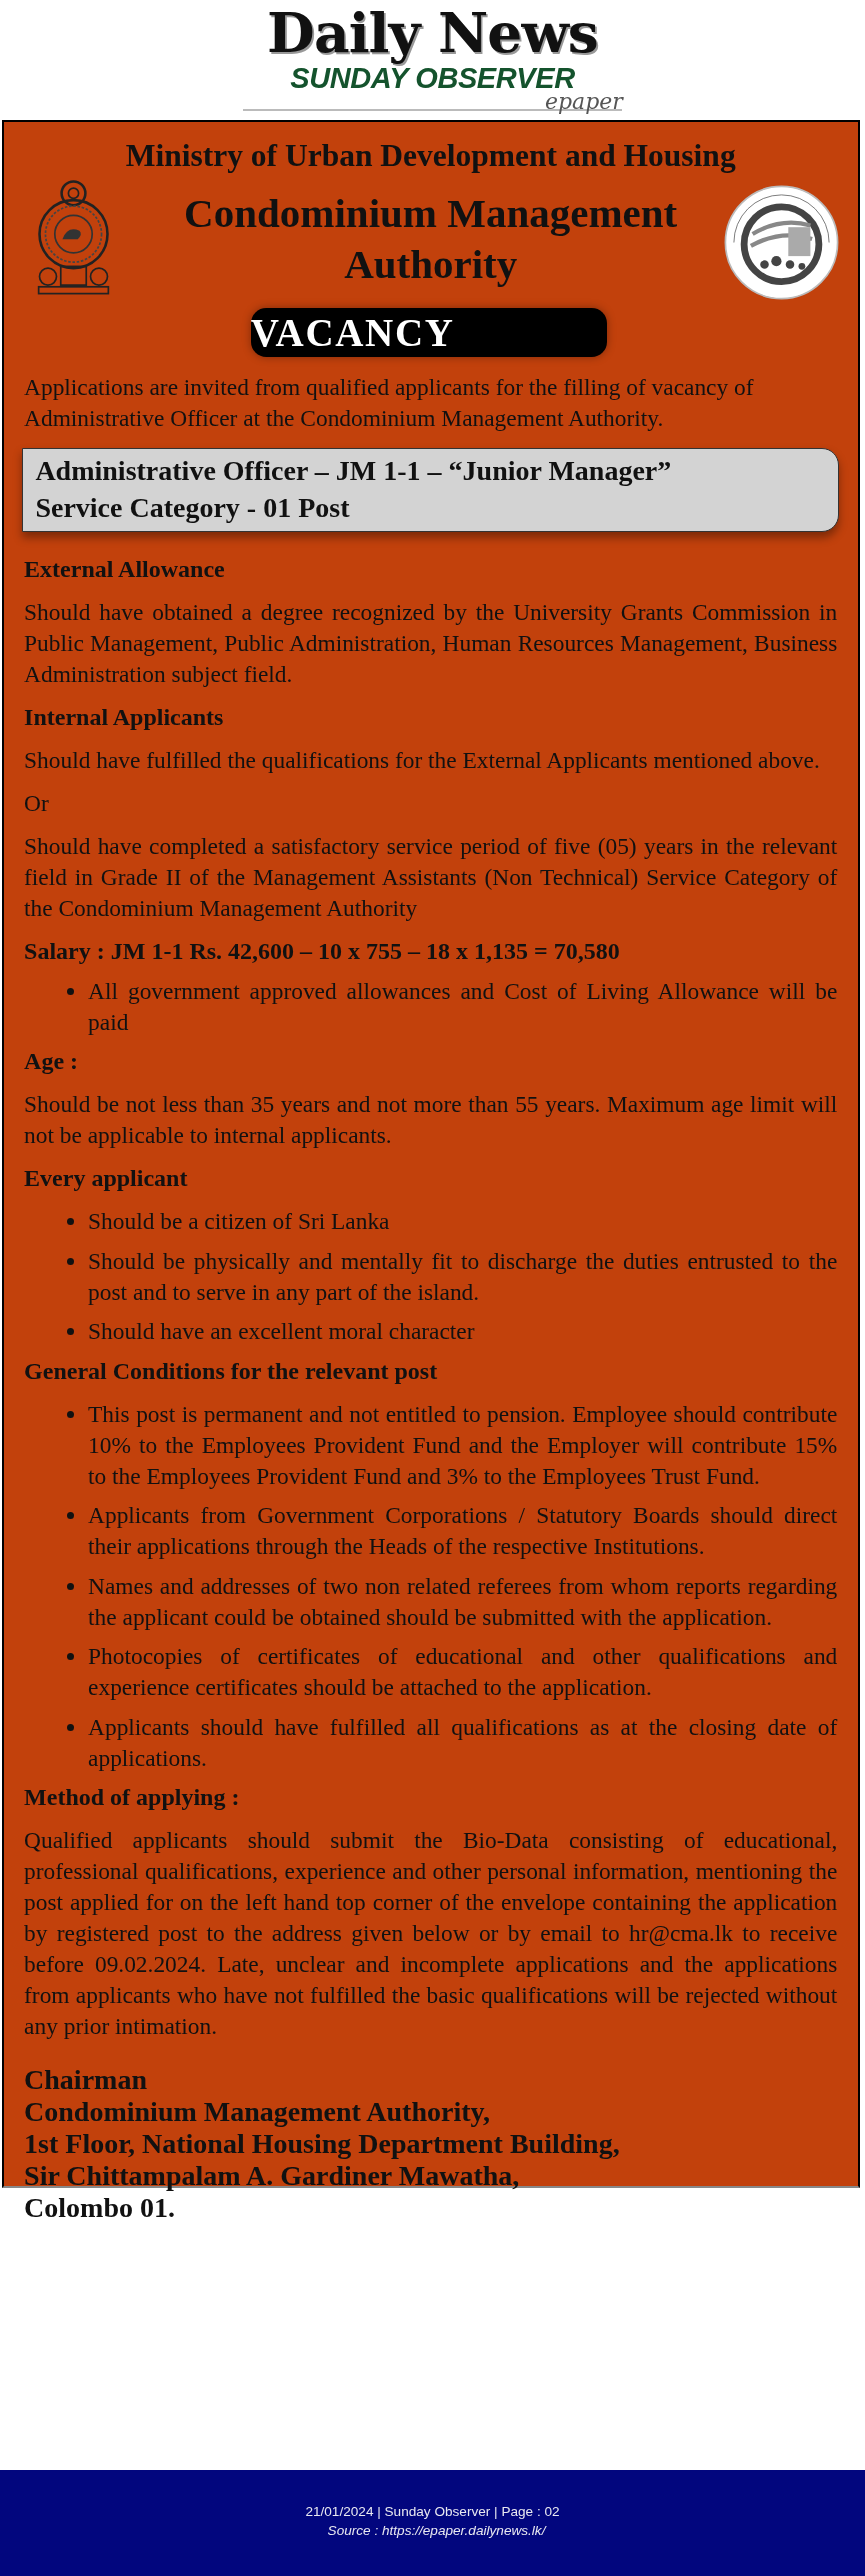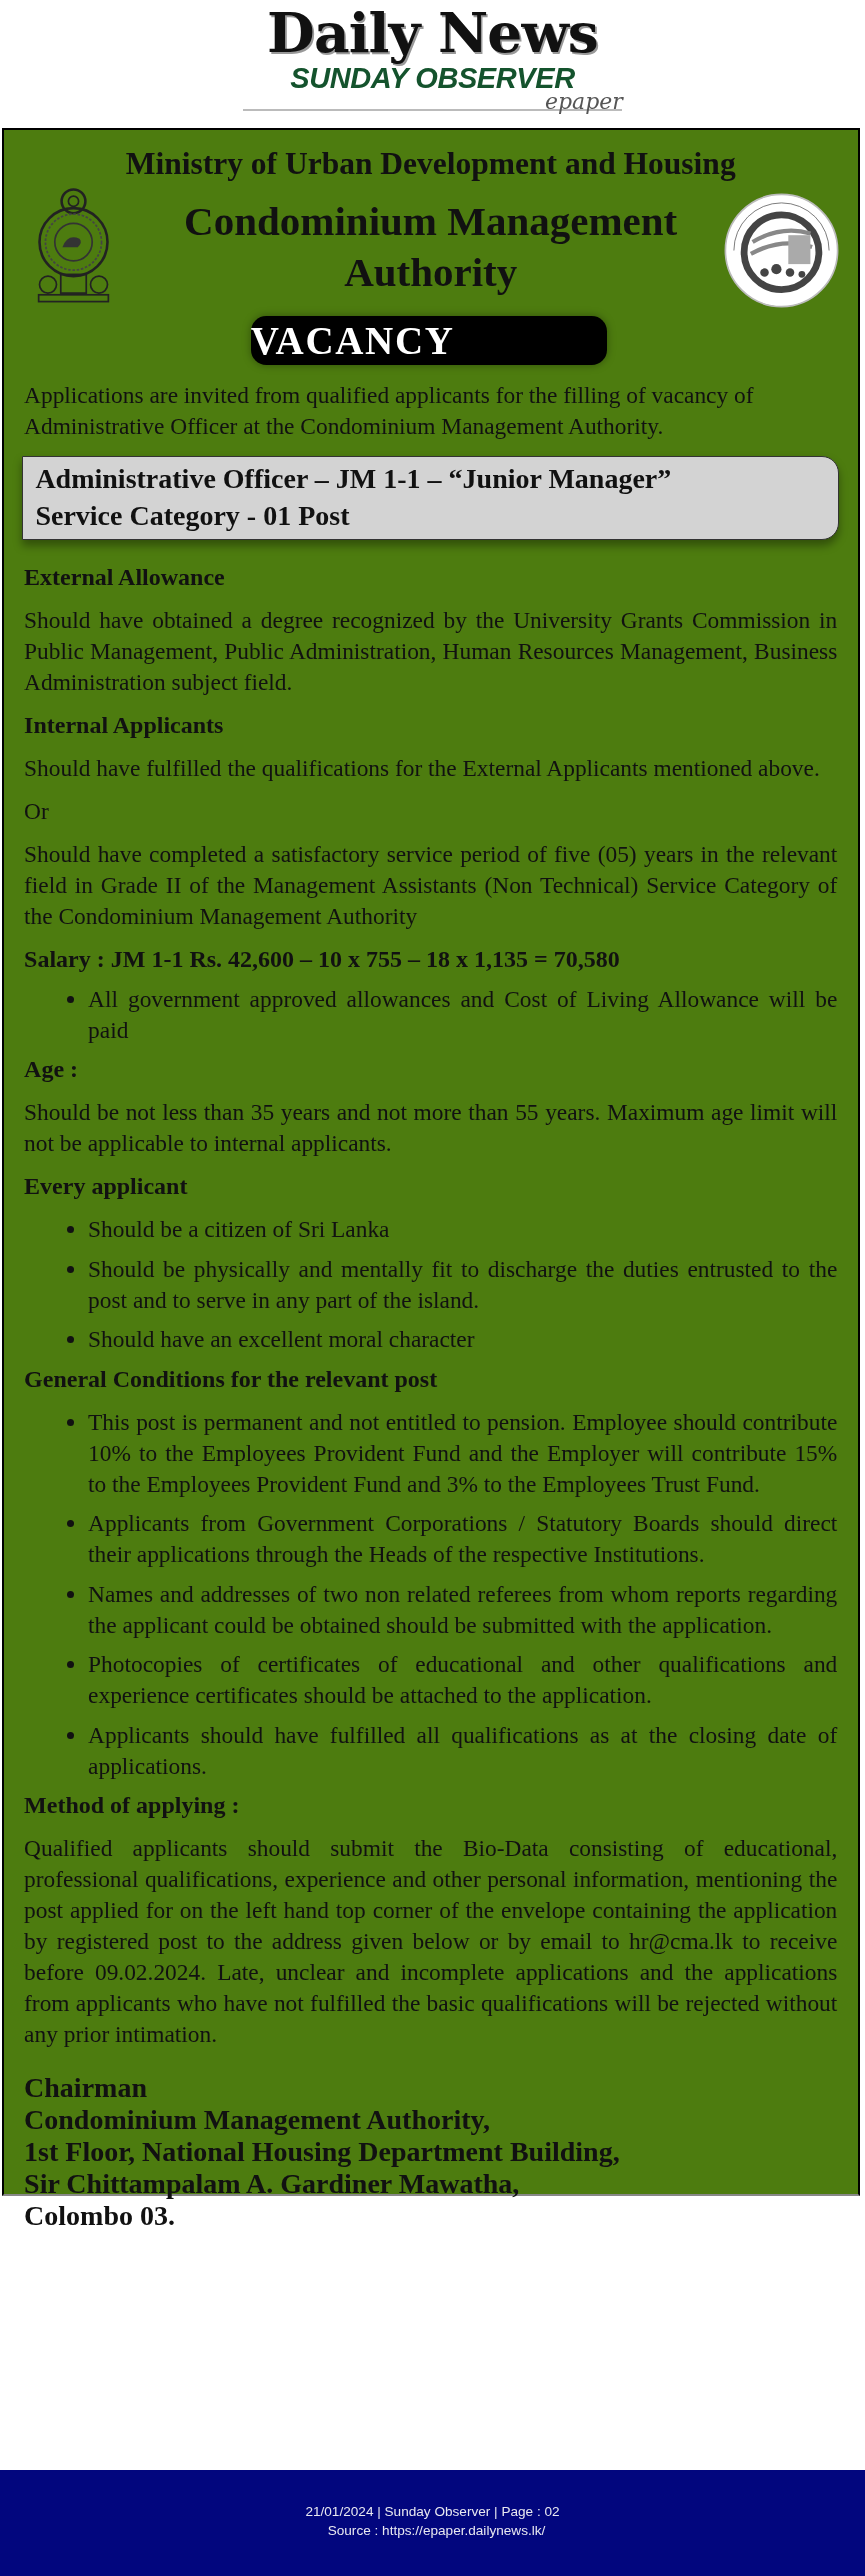--- a/index.html
+++ b/index.html
@@ -11,22 +11,22 @@
   .mast-title { position:absolute; left:0; right:0; top:1.7px; font-family:"DejaVu Serif", serif;
                 font-weight:bold; font-size:55px; letter-spacing:-0.9px; color:#111;
                 text-shadow:1.7px 1.7px 0 #999; line-height:61px;text-align:center; }
   .mast-sub { position:absolute; left:0; right:0; top:61px; font-family:"Liberation Sans", sans-serif;
               font-weight:bold; font-size:29px; color:#14532d; line-height:34px; letter-spacing:-0.4px;font-style:italic; }
   .mast-line { position:absolute; left:243px; top:109px; width:379px; height:1.7px; background:#bbb; }
   .mast-epaper { position:absolute; left:545px; top:90px; font-family:"DejaVu Serif", serif;
                  font-style:italic; font-size:22px; color:#555; line-height:24px; }
 
   
-  .ad-box { position:absolute; left:1.7px; top:128px; width:858px; height:2068px;
-            border:2.6px solid #000; border-bottom-color:#888; box-sizing:border-box; background:#4d7c0f; }
+  .ad-box { position:absolute; left:1.7px; top:120px; width:858px; height:2068px;
+            border:2.6px solid #000; border-bottom-color:#888; box-sizing:border-box; background:#c2410c; }
 
   .ministry { position:absolute; left:0; right:0; top:15.3px; text-align:center;
               font-family:"Liberation Serif", serif; font-weight:bold; font-size:31.5px; line-height:37px; }
   .emblem { position:absolute; left:31px; top:56px; width:77px; height:119px; }
   .cma-logo { position:absolute; right:17px; top:61px; width:119px; height:119px; }
   .org-name { position:absolute; left:128px; right:128px; top:66px; text-align:center;
               font-family:"Liberation Serif", serif; font-weight:bold; font-size:41px; line-height:51px; }
   .vacancy { position:absolute; left:247px; top:186px; width:356px; height:49px; background:#000;
              border-radius:15.3px; box-shadow:0 0 8.5px rgba(0,0,0,0.35); color:#fff; text-align:left;
              font-family:"Liberation Serif", serif; font-weight:bold; font-size:39px; line-height:49px; letter-spacing:1.7px; }
@@ -42,21 +42,21 @@
   ul { margin:0 0 6.8px 0; padding-left:64px; }
   li { margin:0 0 8.5px 0; text-align:justify; }
   .salary { font-weight:bold; font-size:24px; margin:0 0 8.5px 0; }
   b.inline { font-weight:normal; }
   .address { margin-top:22px; font-weight:bold; font-size:28px; line-height:32px; }
 
   
   .footer { position:absolute; left:0; top:2470px; width:865px; height:118px; background:#02067e;
             color:#e8e8f0; text-align:center; font-family:"Liberation Sans", sans-serif; font-size:13.6px; line-height:19px; }
   .footer .line1 { position:absolute; left:0; right:0; top:32px; }
-  .footer .line2 { position:absolute; left:8px; right:0; top:51px; }
+  .footer .line2 { position:absolute; left:8px; right:0; top:51px;font-style:italic; }
 </style>
 </head>
 <body>
 
 <div class="masthead">
   <div class="mast-title">Daily News</div>
   <div class="mast-sub">SUNDAY OBSERVER</div>
   <div class="mast-line"></div>
   <div class="mast-epaper">epaper</div>
 </div>
@@ -139,21 +139,21 @@
     </ul>
 
     <h3>Method of applying :</h3>
     <p><span>Qualified applicants should submit the Bio-Data consisting of educational, professional qualifications, experience and other personal information, mentioning the post applied for on the left hand top corner of the envelope containing the application by registered post to the address given below or by email to </span><b class="inline">hr@cma.lk</b><span> to receive before </span><b class="inline">09.02.2024.</b><span> Late, unclear and incomplete applications and the applications from applicants who have not fulfilled the basic qualifications will be rejected without any prior intimation.</span></p>
 
     <div class="address">
       <div>Chairman</div>
       <div>Condominium Management Authority,</div>
       <div>1st Floor, National Housing Department Building,</div>
       <div>Sir Chittampalam A. Gardiner Mawatha,</div>
-      <div>Colombo 03.</div>
+      <div>Colombo 01.</div>
     </div>
   </div>
 </div>
 
 <div class="footer">
   <div class="line1">21/01/2024 | Sunday Observer | Page : 02</div>
   <div class="line2">Source : https://epaper.dailynews.lk/</div>
 </div>
 
 

